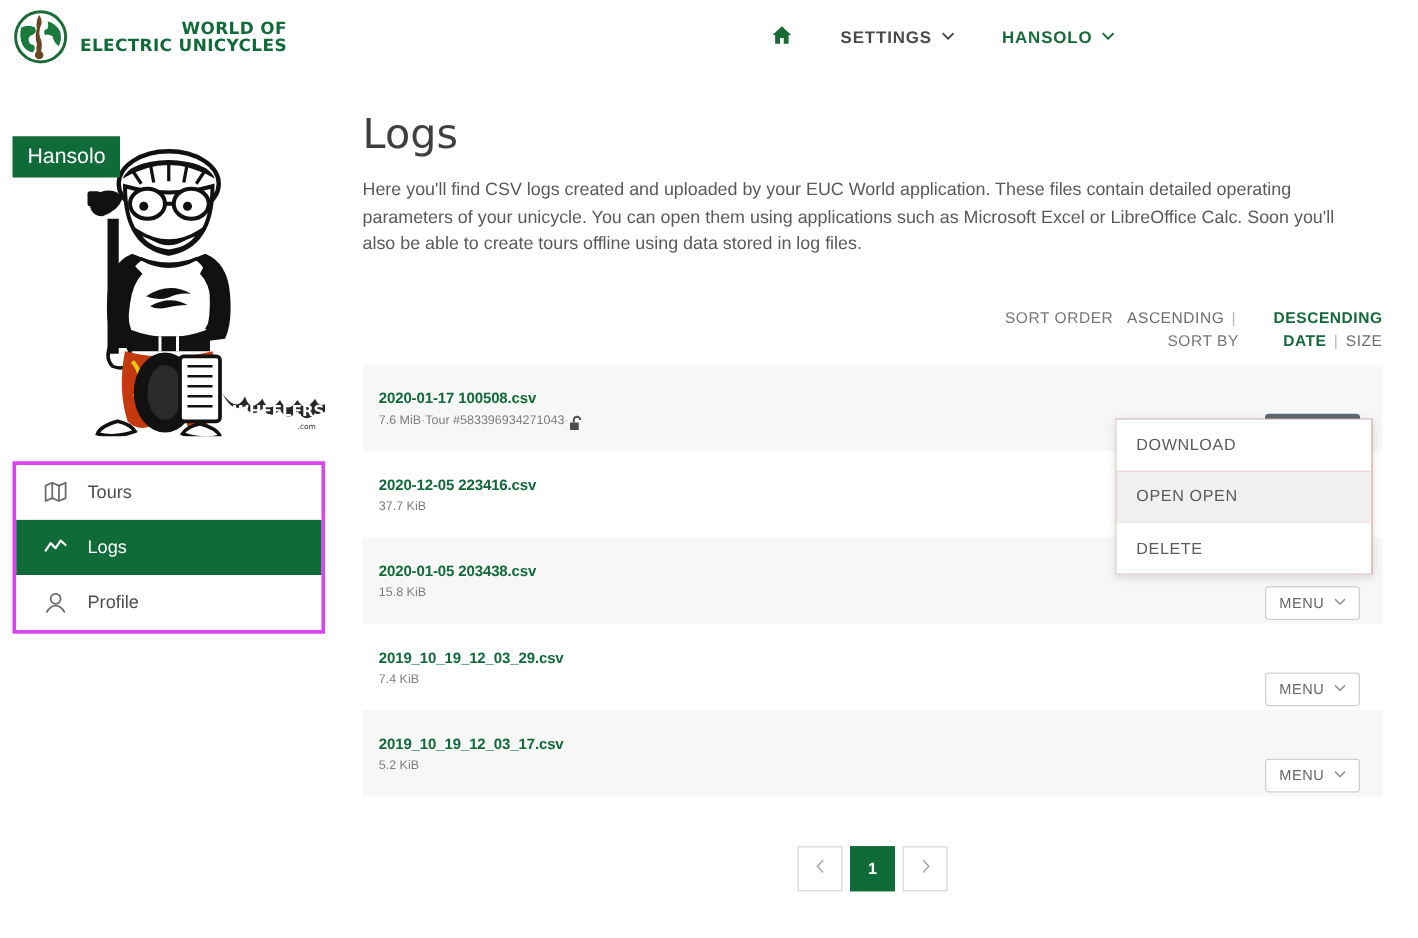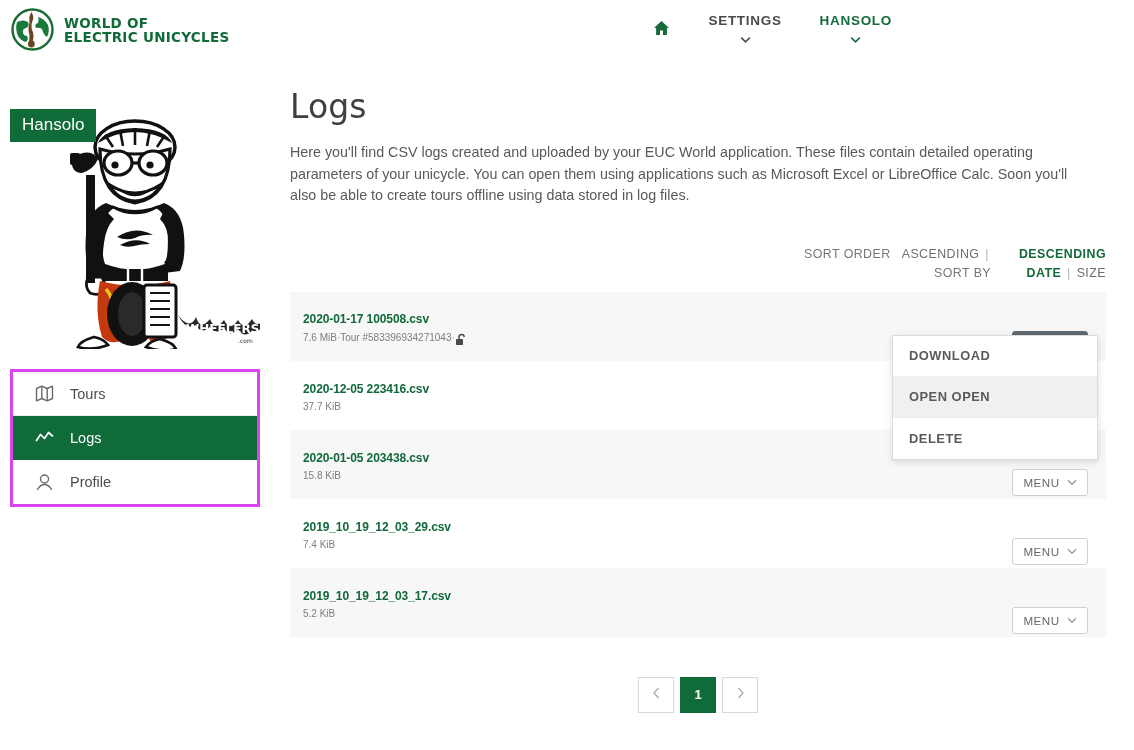--- a/index.html
+++ b/index.html
@@ -11,21 +11,21 @@
     font-family: "Liberation Sans", sans-serif;
     color: #3b3b3b;
     overflow: hidden;
   }
 
   
   .topbar {
     position: absolute; top: 0; left: 0;
     width: 964px; height: 59px;
     background: #ffffff;
-    display: flex; align-items: center;
+    display: flex; align-items: center; text-align: right;
   }
   .brand { display: flex; align-items: center; margin-left: 11px; }
   .brand-logo { width: 43px; height: 43px; flex: 0 0 43px; }
   .brand-text {
     margin-left: 10px;
     color: #116b38;
     font-weight: bold;
     font-size: 13.5px;
     line-height: 14px;
     letter-spacing: 0.3px;
@@ -40,21 +40,20 @@
     margin-right: 72px;
     gap: 38px;
   }
   .nav-item {
     display: flex; align-items: center; gap: 7px;
     font-size: 13.5px; font-weight: bold;
     letter-spacing: 0.7px;
     color: #4a4a4a;
     text-decoration: none;
     cursor: pointer;
-    flex-direction: column;
   }
   .nav-item.home { color: #176b38; }
   .nav-item.user { color: #176b38; }
   .caret { display: inline-block; width: 11px; height: 11px; position: relative; top: -1px; }
   .caret svg { display: block; }
 
   
   .page { position: absolute; top: 59px; left: 0; width: 1134px; }
 
   
@@ -188,21 +187,20 @@
 
   
   .dropdown {
     position: absolute;
     top: 43px; right: 8px;
     width: 206px;
     background: #ef4444;
     border: 1px solid #dcdcdc;
     box-shadow: 0 2px 7px rgba(0,0,0,0.13);
     z-index: 30;
-    font-weight: bold;
   }
   .dropdown-item {
     height: 41px;
     display: flex; align-items: center;
     padding-left: 16px;
     font-size: 12.9px;
     letter-spacing: 0.5px;
     color: #5a5a5a;
     border-bottom: 1px solid #ededed;
     cursor: pointer;

